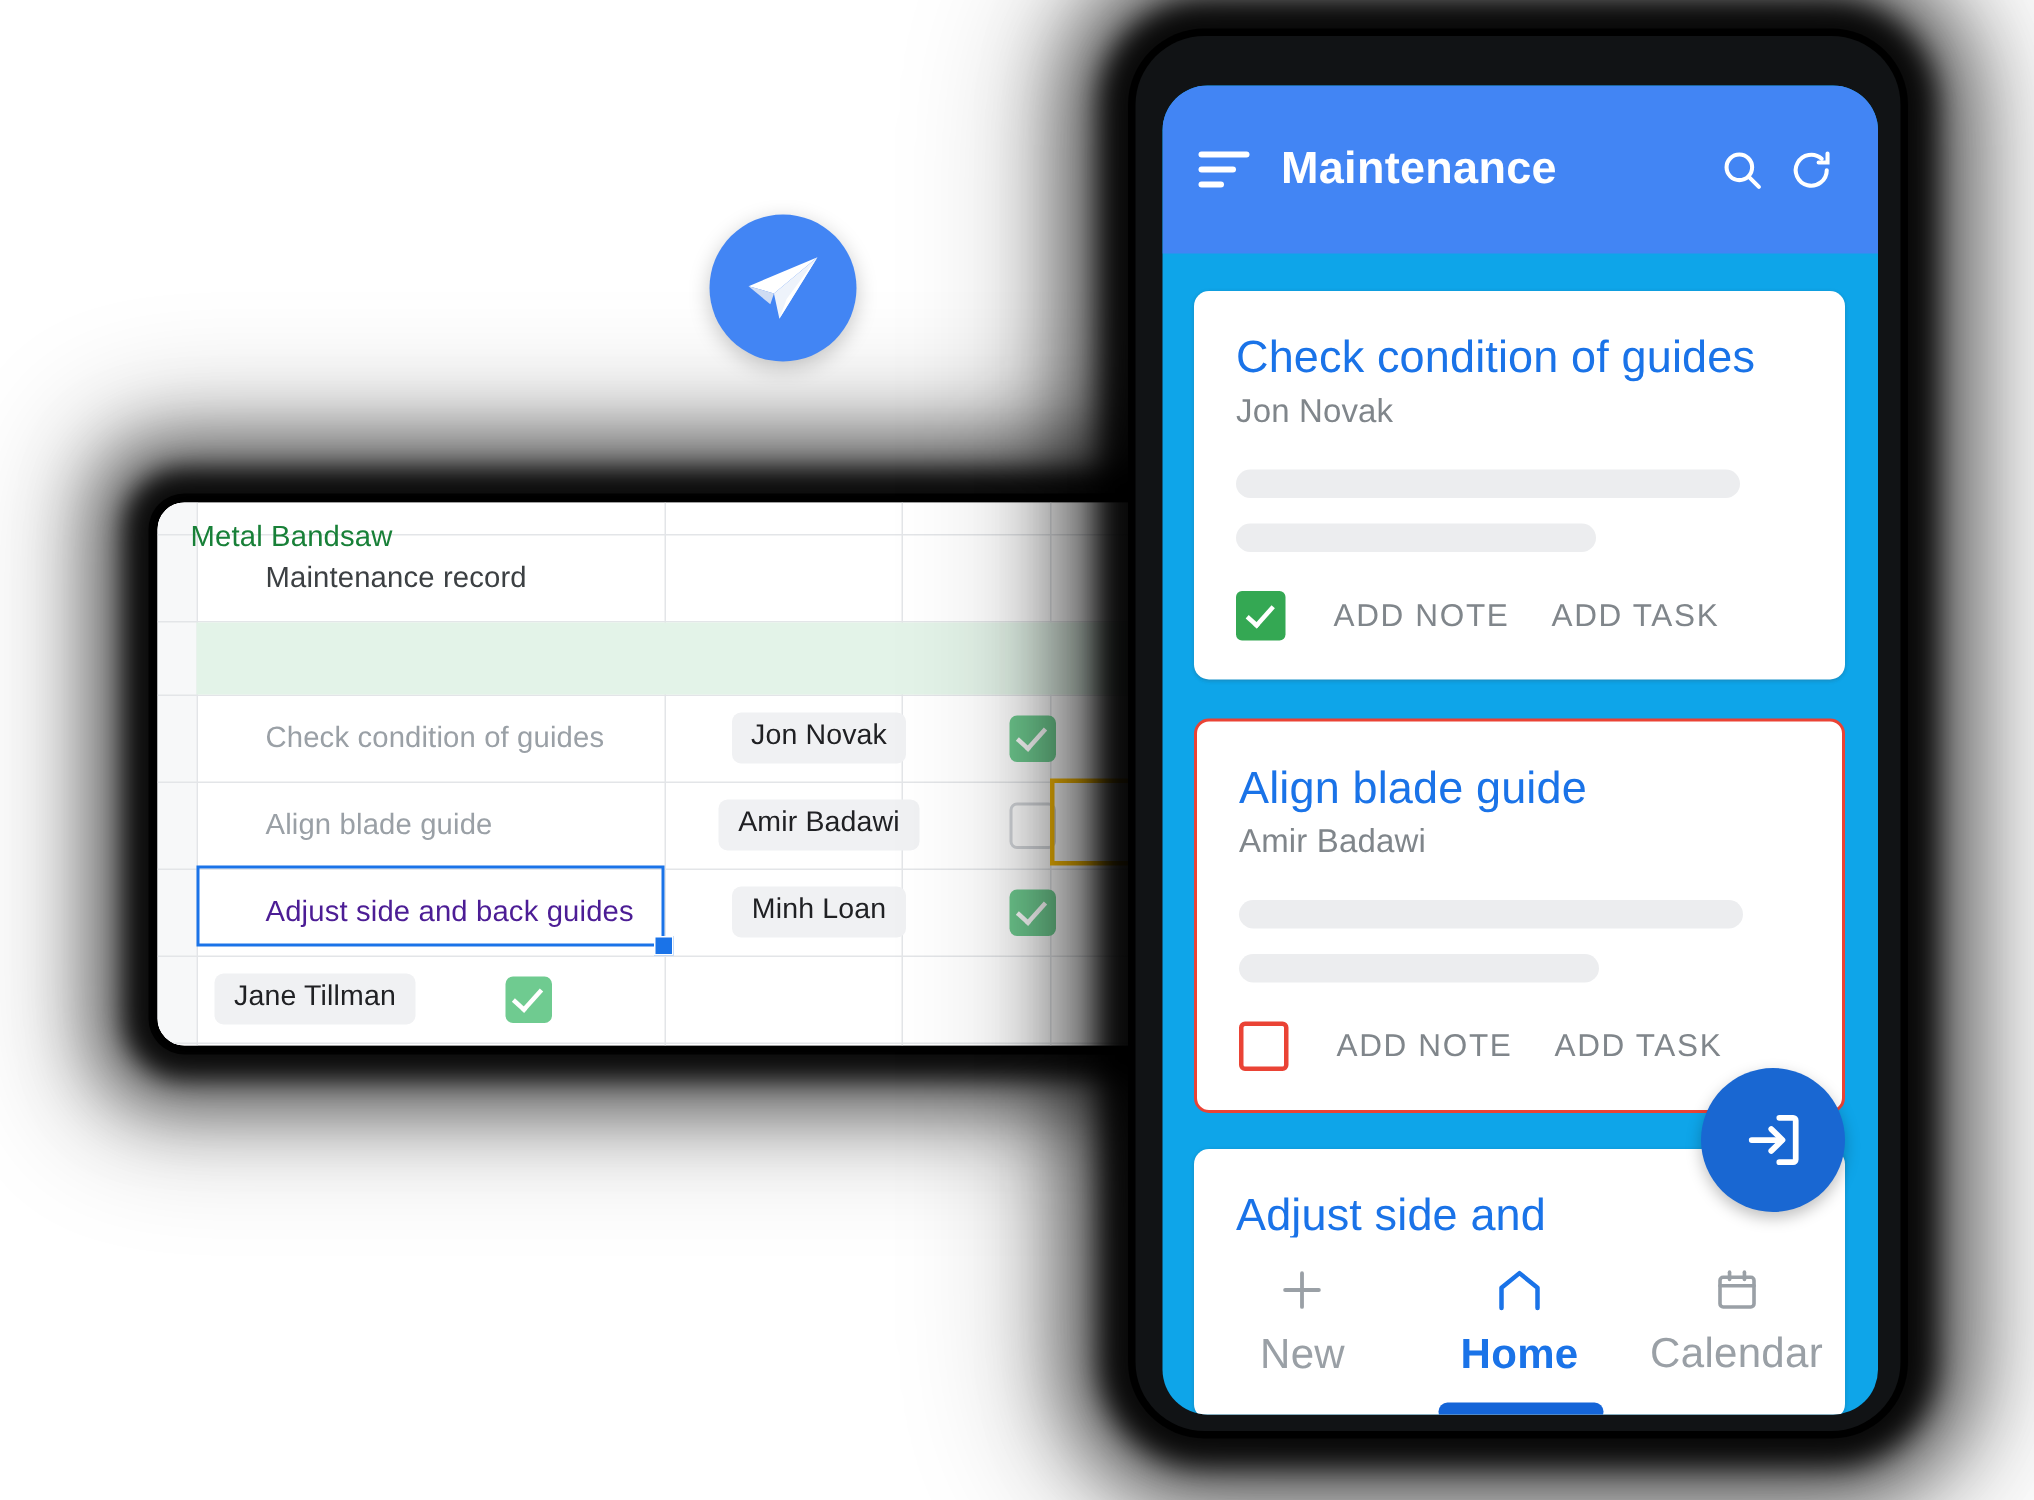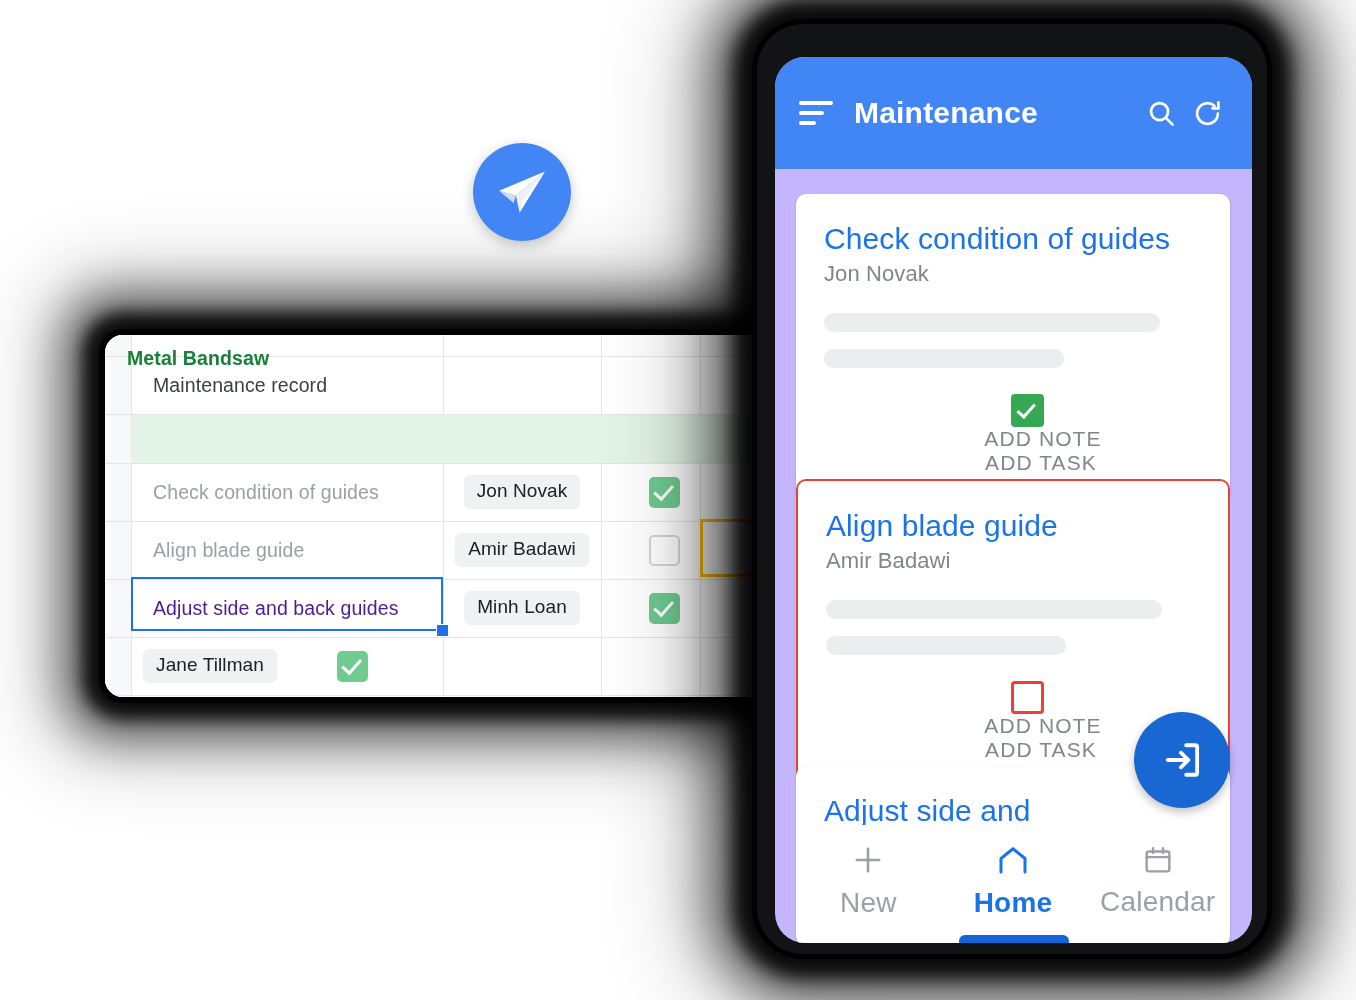--- a/index.html
+++ b/index.html
@@ -82,20 +82,21 @@
     align-items: center;
   }
 
   .scell-title {
     width: 312px;
     padding-left: 22px;
     font-size: 19.5px;
     color: #9aa0a6;
     white-space: nowrap;
     letter-spacing: 0.1px;
+    margin-left: 24px;
   }
   .scell-title.dark { color: #3c4043; }
   .scell-title.black { color: #4c1d95; }
 
   .scell-person {
     width: 158px;
     display: flex;
     align-items: center;
     justify-content: center;
   }
@@ -146,21 +147,21 @@
     top: 80px;
     width: 755px;
     height: 48px;
     background: #e3f3e8;
   }
   #band-label {
     position: absolute;
     left: 22px;
     top: 12px;
     font-size: 19.5px;
-    font-weight: bold;
+    font-weight: normal;
     color: #188038;
     letter-spacing: 0.1px;
   }
 
   
   #sel-blue {
     position: absolute;
     left: 26px;
     top: 242px;
     width: 312px;
@@ -219,21 +220,21 @@
       0 0 50px 48px rgba(0,0,0,0.55),
       0 0 90px 70px rgba(0,0,0,0.22);
   }
 
   #phone-screen {
     position: absolute;
     left: 775px;
     top: 57px;
     width: 477px;
     height: 886px;
-    background: #c4b5fd;
+    background: #0ea5e9;
     border-radius: 30px;
     overflow: hidden;
   }
 
   #appbar {
     position: absolute;
     left: 0; top: 0;
     width: 477px;
     height: 112px;
     background: #4285f4;
@@ -307,21 +308,20 @@
     background: #ecedef;
     border-radius: 10px;
   }
   .skel.s1 { width: 336px; margin-top: 26px; }
   .skel.s2 { width: 240px; margin-top: 17px; }
 
   .card-actions {
     display: flex;
     align-items: center;
     padding: 26px 0 26px 28px;
-    flex-direction: column;
   }
   .card-cbx {
     width: 33px; height: 33px;
     border-radius: 4px;
     display:flex; align-items:center; justify-content:center;
     cursor: pointer;
   }
   .card-cbx.green { background: #34a853; }
   .card-cbx.redbox { background: #fff; border: 3px solid #ea4335; }
   .card-cbx .tick2 {

